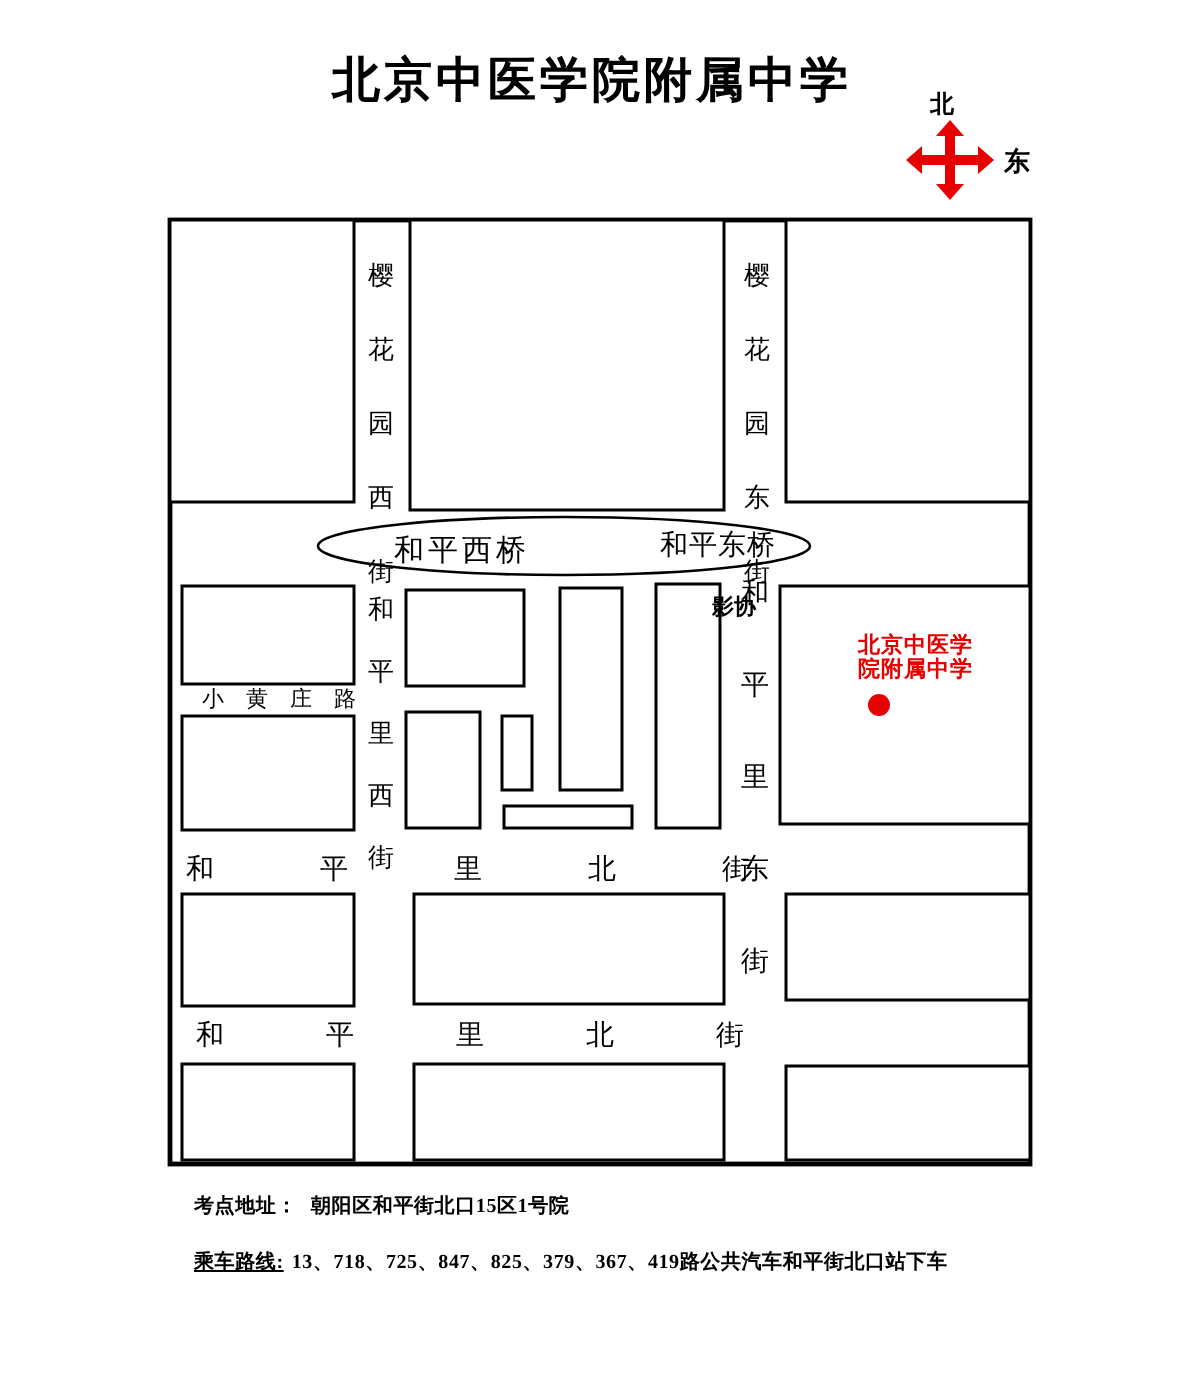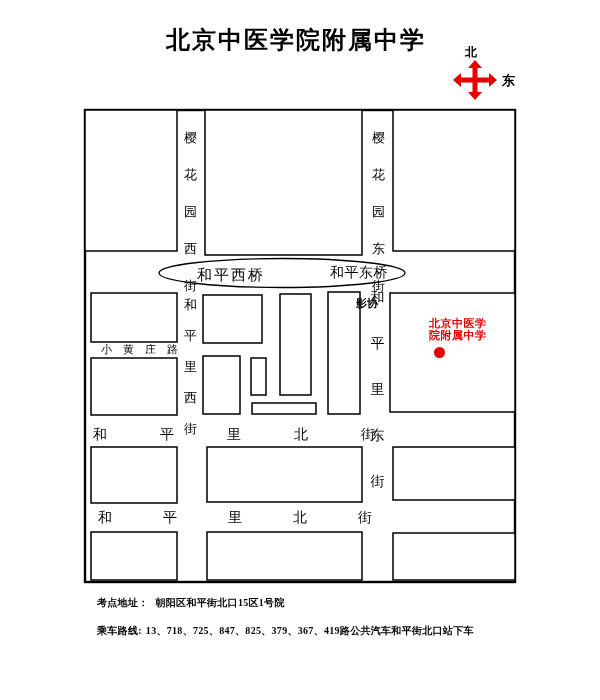--- a/index.html
+++ b/index.html
@@ -92,16 +92,16 @@
   <div class="abs hlabel" style="left:98px;top:509px;font-size:14px;letter-spacing:51px;">和平里北街</div>
 
   <div class="abs" style="left:356px;top:296px;font-size:11px;font-weight:bold;">影协</div>
   <div class="abs school-label" style="left:429px;top:317px;">北京中医学院附属中学</div>
   <div class="abs school-dot" style="left:434px;top:347px;"></div>
 
   <div class="abs footer-line" style="left:97px;top:596px;">
     <span class="lab">考点地址：</span><span>朝阳区和平街北口15区1号院</span>
   </div>
   <div class="abs footer-line" style="left:97px;top:624px;">
-    <span class="lab" style="margin-right:4px;">乘车路线:</span><span>13、718、725、847、825、379、367、419路公共汽车和平街北口站下车</span>
+    <span class="lab" style="margin-right:4px;text-decoration:underline;">乘车路线:</span><span>13、718、725、847、825、379、367、419路公共汽车和平街北口站下车</span>
   </div>
 
 </div>
 
 </body></html>

